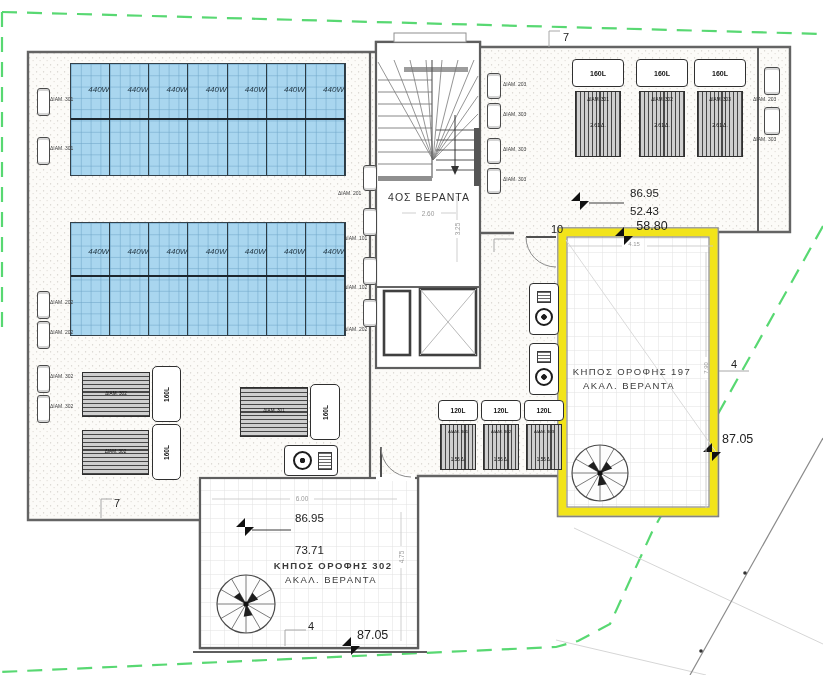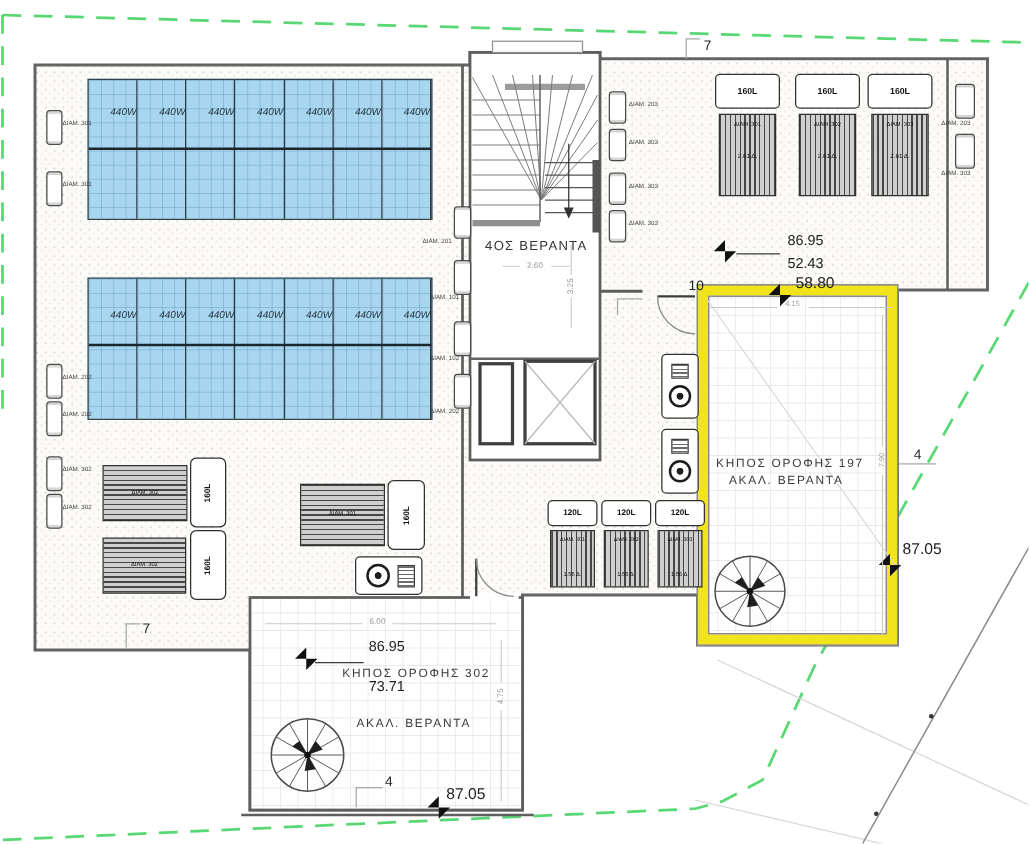--- a/index.html
+++ b/index.html
@@ -342,21 +342,21 @@
 
 <div class="t gard c" style="left:632px;top:371px;">ΚΗΠΟΣ ΟΡΟΦΗΣ 197</div>
 <div class="t gard c" style="left:629px;top:385px;">ΑΚΑΛ. ΒΕΡΑΝΤΑ</div>
 <div class="t c gdim" style="left:634px;top:244px;font-size:6px;">4.15</div>
 <div class="t rot gdim" style="left:706px;top:368px;font-size:6px;">7.90</div>
 <div class="t dim c" style="left:734px;top:364px;">4</div>
 <div class="t lvl" style="left:722px;top:432px;">87.05</div>
 
 <div class="t elev" style="left:255px;top:512px;">86.95</div>
 <div class="t elev" style="left:255px;top:532px;margin-top:12px;">73.71</div>
-<div class="t gard c" style="left:333px;top:539px;">ΚΗΠΟΣ ΟΡΟΦΗΣ 302</div>
+<div class="t gard c" style="left:333px;top:565px;font-weight:bold;">ΚΗΠΟΣ ΟΡΟΦΗΣ 302</div>
 <div class="t gard c" style="left:331px;top:579px;">ΑΚΑΛ. ΒΕΡΑΝΤΑ</div>
 <div class="t c gdim" style="left:302px;top:498px;">6.00</div>
 <div class="t rot gdim" style="left:401px;top:557px;">4.75</div>
 <div class="t lvl" style="left:357px;top:628px;">87.05</div>
 <div class="t dim c" style="left:311px;top:626px;">4</div>
 
 <div class="t dim c" style="left:566px;top:37px;">7</div>
 <div class="t dim c" style="left:117px;top:503px;">7</div>
 <div class="t dim c" style="left:521px;top:229px;margin-left:36px;">10</div>
 

